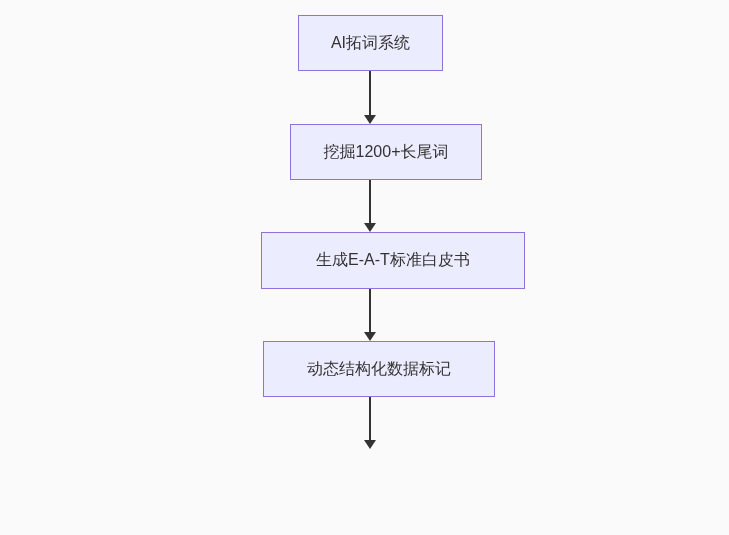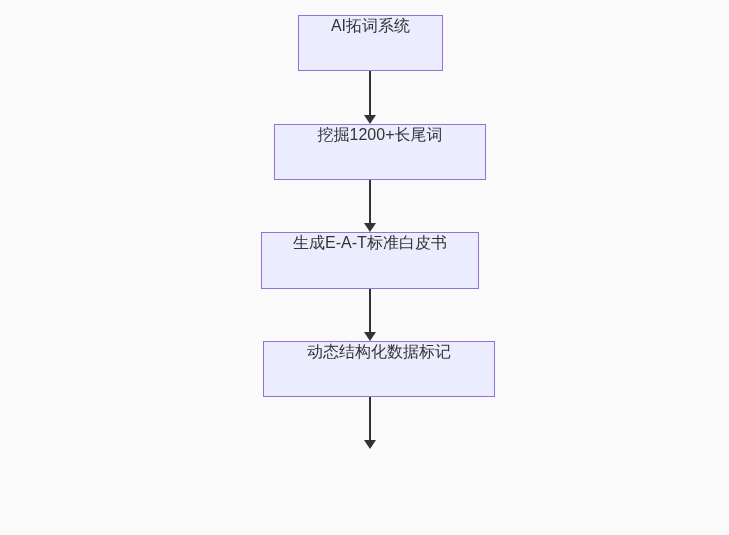--- a/index.html
+++ b/index.html
@@ -15,28 +15,28 @@
     overflow: hidden;
   }
   .node {
     position: absolute;
     height: 56px;
     background: #ECECFF;
     border: 1px solid #9370DB;
     color: #333333;
     font-size: 16px;
     display: flex;
-    align-items: flex-start;
+    align-items: center;
     justify-content: center;
     text-align: center;
     white-space: nowrap;
   }
   .node-1 { left: 298px; top: 15px;  width: 145px; }
-  .node-2 { left: 274px; top: 124px; width: 212px; }
-  .node-3 { left: 261px; top: 232px; width: 218px; height: 57px; }
+  .node-2 { left: 290px; top: 124px; width: 192px; }
+  .node-3 { left: 261px; top: 232px; width: 264px; height: 57px; }
   .node-4 { left: 263px; top: 341px; width: 232px; }
   .node-5 { left: 253px; top: 449px; width: 235px; height: 57px; }
 
   .arrow {
     position: absolute;
     left: 364px;            
     width: 12px;
     display: flex;
     flex-direction: column;
     align-items: center;

